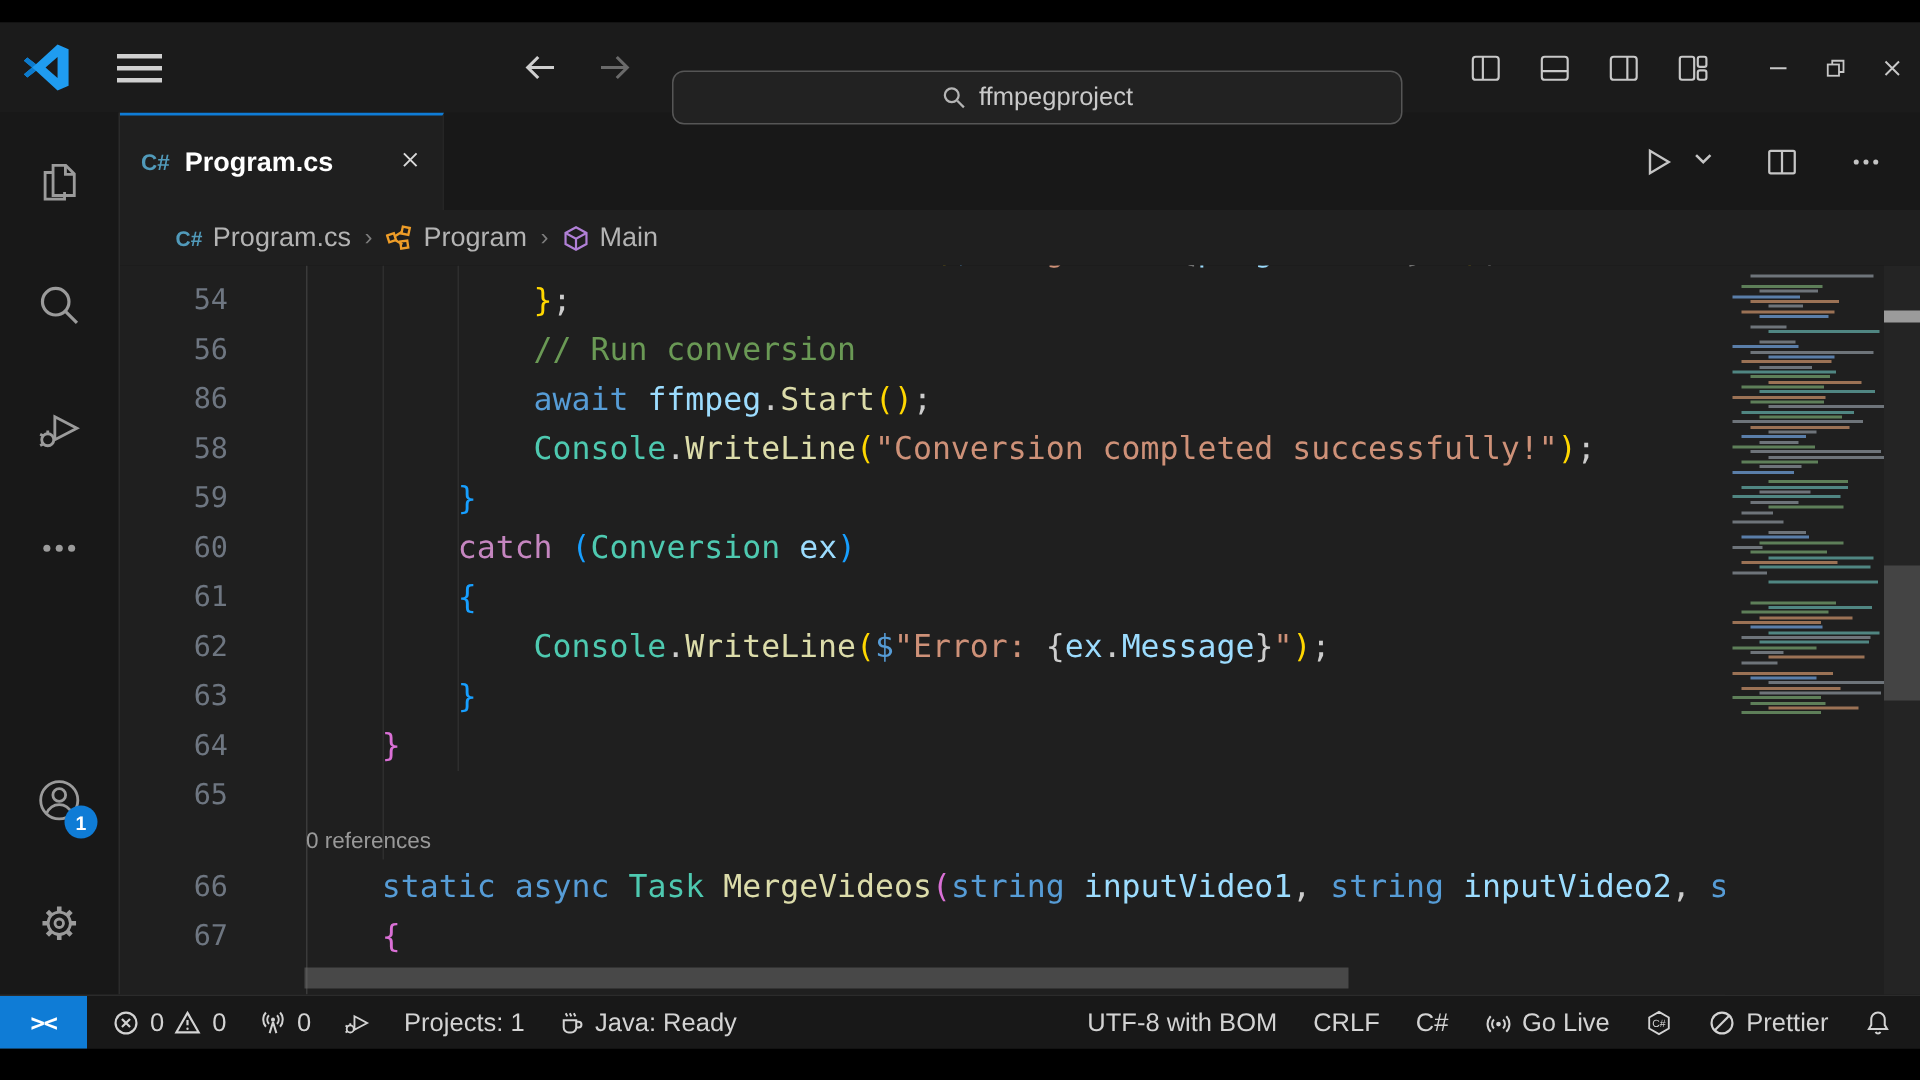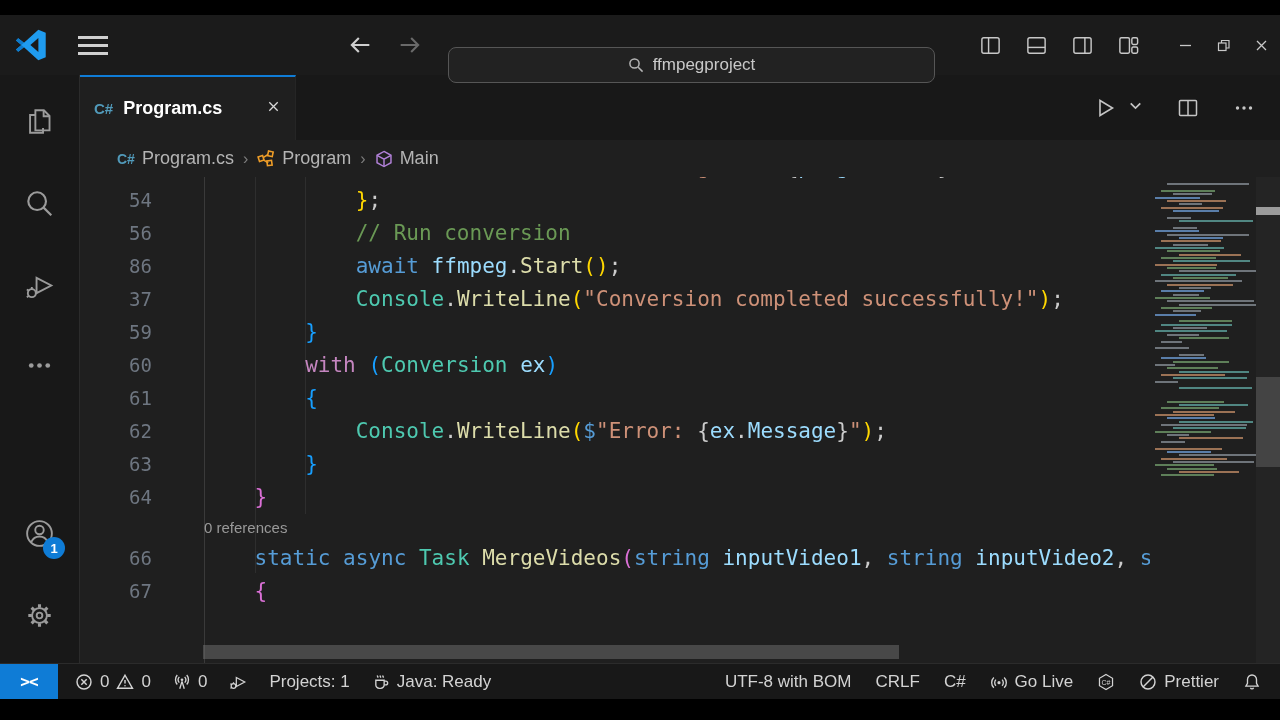--- a/index.html
+++ b/index.html
@@ -269,27 +269,28 @@
 
         <div class="code-region">
           <div class="guide" style="left:124px; top:0; height:486px; background:#3a3a3a;"></div>
           <div class="guide" style="left:175px; top:0; height:396px;"></div>
           <div class="guide" style="left:225px; top:0; height:337px;"></div>
           <div id="code-lines">
               <div class="code-row partial"><div class="gutter"></div><div class="ltext"><span class="tk-pl">                </span><span class="tk-typ">Console</span><span class="tk-pl">.</span><span class="tk-fn">WriteLine</span><span class="tk-b1">(</span><span class="tk-kw">$</span><span class="tk-str">"Progress: </span><span class="tk-pl">{</span><span class="tk-vr">progress</span><span class="tk-pl">:F1}</span><span class="tk-str">%"</span><span class="tk-b1">)</span><span class="tk-pl">;</span></div></div>
               <div class="code-row"><div class="gutter">54</div><div class="ltext"><span class="tk-pl">            </span><span class="tk-b1">}</span><span class="tk-pl">;</span></div></div>
               <div class="code-row"><div class="gutter">56</div><div class="ltext"><span class="tk-pl">            </span><span class="tk-cm">// Run conversion</span></div></div>
               <div class="code-row"><div class="gutter">86</div><div class="ltext"><span class="tk-pl">            </span><span class="tk-kw">await</span><span class="tk-pl"> </span><span class="tk-vr">ffmpeg</span><span class="tk-pl">.</span><span class="tk-fn">Start</span><span class="tk-b1">()</span><span class="tk-pl">;</span></div></div>
-              <div class="code-row"><div class="gutter">37</div><div class="ltext"><span class="tk-pl">            </span><span class="tk-typ">Console</span><span class="tk-pl">.</span><span class="tk-fn">WriteLine</span><span class="tk-b1">(</span><span class="tk-str">"Conversion completed successfully!"</span><span class="tk-b1">)</span><span class="tk-pl">;</span></div></div>
+              <div class="code-row"><div class="gutter">58</div><div class="ltext"><span class="tk-pl">            </span><span class="tk-typ">Console</span><span class="tk-pl">.</span><span class="tk-fn">WriteLine</span><span class="tk-b1">(</span><span class="tk-str">"Conversion completed successfully!"</span><span class="tk-b1">)</span><span class="tk-pl">;</span></div></div>
               <div class="code-row"><div class="gutter">59</div><div class="ltext"><span class="tk-pl">        </span><span class="tk-b3">}</span></div></div>
-              <div class="code-row"><div class="gutter">60</div><div class="ltext"><span class="tk-pl">        </span><span class="tk-ctl">with</span><span class="tk-pl"> </span><span class="tk-b3">(</span><span class="tk-typ">Conversion</span><span class="tk-pl"> </span><span class="tk-vr">ex</span><span class="tk-b3">)</span></div></div>
+              <div class="code-row"><div class="gutter">60</div><div class="ltext"><span class="tk-pl">        </span><span class="tk-ctl">catch</span><span class="tk-pl"> </span><span class="tk-b3">(</span><span class="tk-typ">Conversion</span><span class="tk-pl"> </span><span class="tk-vr">ex</span><span class="tk-b3">)</span></div></div>
               <div class="code-row"><div class="gutter">61</div><div class="ltext"><span class="tk-pl">        </span><span class="tk-b3">{</span></div></div>
               <div class="code-row"><div class="gutter">62</div><div class="ltext"><span class="tk-pl">            </span><span class="tk-typ">Console</span><span class="tk-pl">.</span><span class="tk-fn">WriteLine</span><span class="tk-b1">(</span><span class="tk-kw">$</span><span class="tk-str">"Error: </span><span class="tk-pl">{</span><span class="tk-vr">ex</span><span class="tk-pl">.</span><span class="tk-vr">Message</span><span class="tk-pl">}</span><span class="tk-str">"</span><span class="tk-b1">)</span><span class="tk-pl">;</span></div></div>
               <div class="code-row"><div class="gutter">63</div><div class="ltext"><span class="tk-pl">        </span><span class="tk-b3">}</span></div></div>
               <div class="code-row"><div class="gutter">64</div><div class="ltext"><span class="tk-pl">    </span><span class="tk-b2">}</span></div></div>
+              <div class="code-row"><div class="gutter">65</div><div class="ltext"></div></div>
               <div class="code-lens-row">
                 <div class="gutter"></div>
                 <div class="lens">0 references</div>
               </div>
               <div class="code-row"><div class="gutter">66</div><div class="ltext"><span class="tk-pl">    </span><span class="tk-kw">static</span><span class="tk-pl"> </span><span class="tk-kw">async</span><span class="tk-pl"> </span><span class="tk-typ">Task</span><span class="tk-pl"> </span><span class="tk-fn">MergeVideos</span><span class="tk-b2">(</span><span class="tk-kw">string</span><span class="tk-pl"> </span><span class="tk-vr">inputVideo1</span><span class="tk-pl">, </span><span class="tk-kw">string</span><span class="tk-pl"> </span><span class="tk-vr">inputVideo2</span><span class="tk-pl">, </span><span class="tk-kw">string</span><span class="tk-pl"> </span><span class="tk-vr">outputPath</span></div></div>
               <div class="code-row"><div class="gutter">67</div><div class="ltext"><span class="tk-pl">    </span><span class="tk-b2">{</span></div></div>
             </div>
           <div class="minimap">
               <div id="minimap-content">
                 <div style="height: 2px; margin-bottom: 1.35px;"></div>

